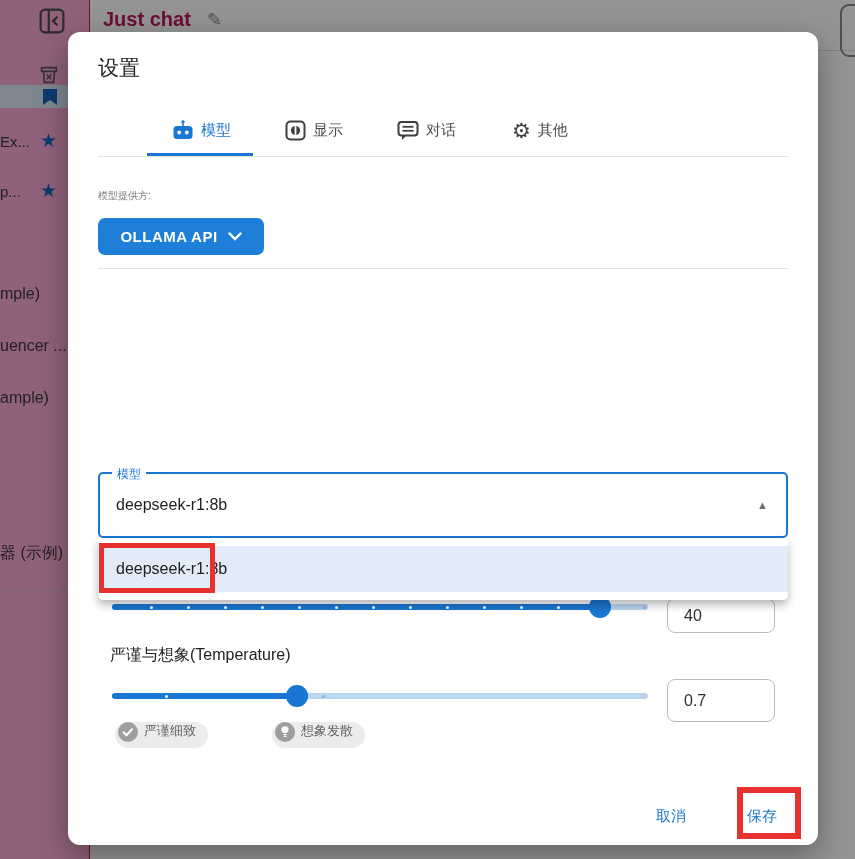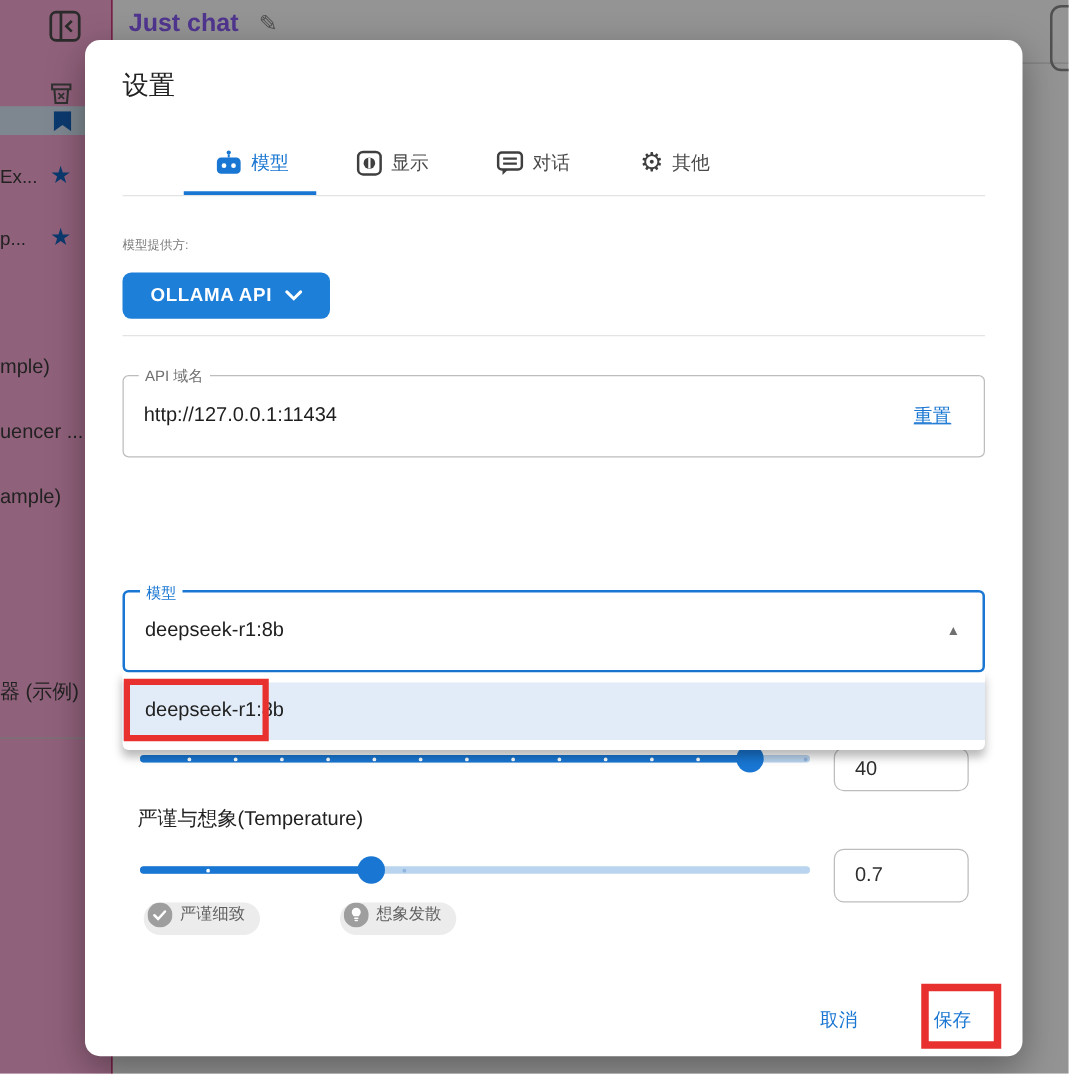--- a/index.html
+++ b/index.html
@@ -7,21 +7,21 @@
   body { font-family:"Liberation Sans","DejaVu Sans",sans-serif; }
   .screen { position:relative; width:855px; height:859px; overflow:hidden; background:#fff; }
 
   
   .app { position:absolute; inset:0; background:#fff; }
   .sidebar { position:absolute; left:0; top:0; width:90px; height:859px; background:#f9a8d4; border-right:1px solid #be185d; }
   .sel-row { position:absolute; left:0; top:85px; width:90px; height:23px; background:#d9e8f9; }
   .side-divider { position:absolute; left:0; top:590px; width:90px; height:1px; background:#c9c9c9; }
   .side-text { position:absolute; left:0; color:#3a3a3a; font-size:15px; white-space:nowrap; }
   .star { position:absolute; left:40px; color:#1565c0; font-size:19px; line-height:19px; }
-  .header-title { position:absolute; left:103px; top:8px; font-size:20px; font-weight:bold; color:#8b5cf6; }
+  .header-title { position:absolute; left:103px; top:8px; font-size:20px; font-weight:bold; color:#be185d; }
   .pencil { position:absolute; left:207px; top:9px; font-size:18px; color:#8a8a8a; }
   .header-divider { position:absolute; left:90px; top:50px; width:765px; height:1px; background:#dcdcdc; }
   .tr-btn { position:absolute; left:840px; top:4px; width:40px; height:53px; border:2px solid #8a8a8a; border-radius:9px; background:transparent; }
 
   
   .overlay { position:absolute; inset:0; background:rgba(0,0,0,0.42); z-index:5; }
 
   
   .modal { position:absolute; left:68px; top:32px; width:750px; height:813px; background:#fff; border-radius:12px;
            box-shadow:0 10px 30px rgba(0,0,0,0.35); z-index:10; }
@@ -156,25 +156,20 @@
 
     <div class="provider-label">模型提供方:</div>
     <button class="provider-btn">
       <span>OLLAMA API</span>
       <svg class="icon-svg" width="14" height="9" viewBox="0 0 14 9">
         <path d="M1.5 1.5 L7 7 L12.5 1.5" fill="none" stroke="#fff" stroke-width="2.4" stroke-linecap="round"></path>
       </svg>
     </button>
     <div class="section-divider"></div>
 
-    <div class="field" style="top:268px;">
-      <span class="flabel">API 域名</span>
-      <span class="fvalue">http://127.0.0.1:11434</span>
-      <span class="reset-link">重置</span>
-    </div>
 
 
     <div class="field focused" style="top:440px;">
       <span class="flabel">模型</span>
       <span class="fvalue">deepseek-r1:8b</span>
       <span class="collapse-arrow">▲</span>
     </div>
 
     <div class="slider" style="top:572px;">
       <div class="fill" style="width:488px;"></div>

